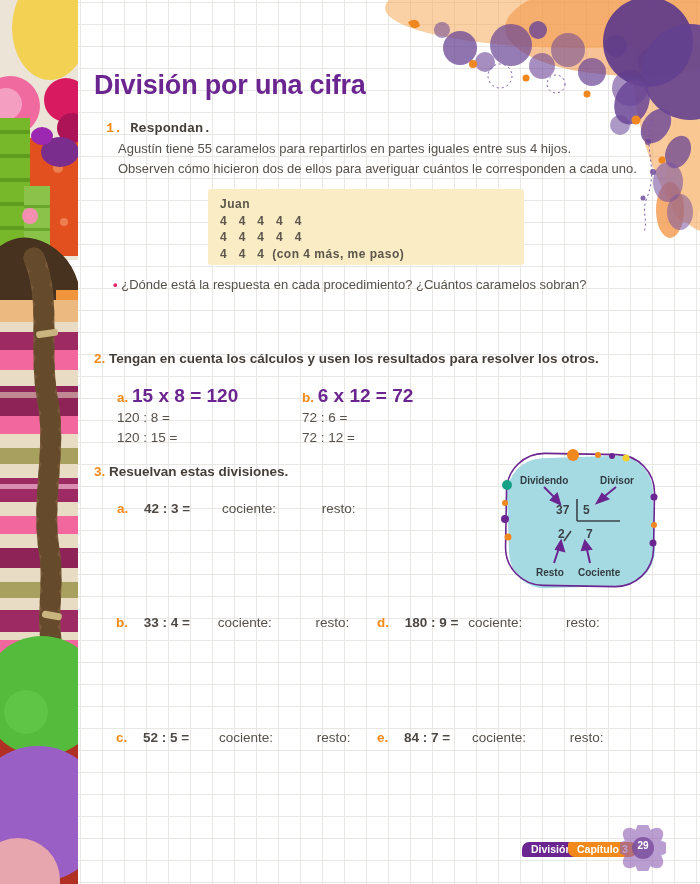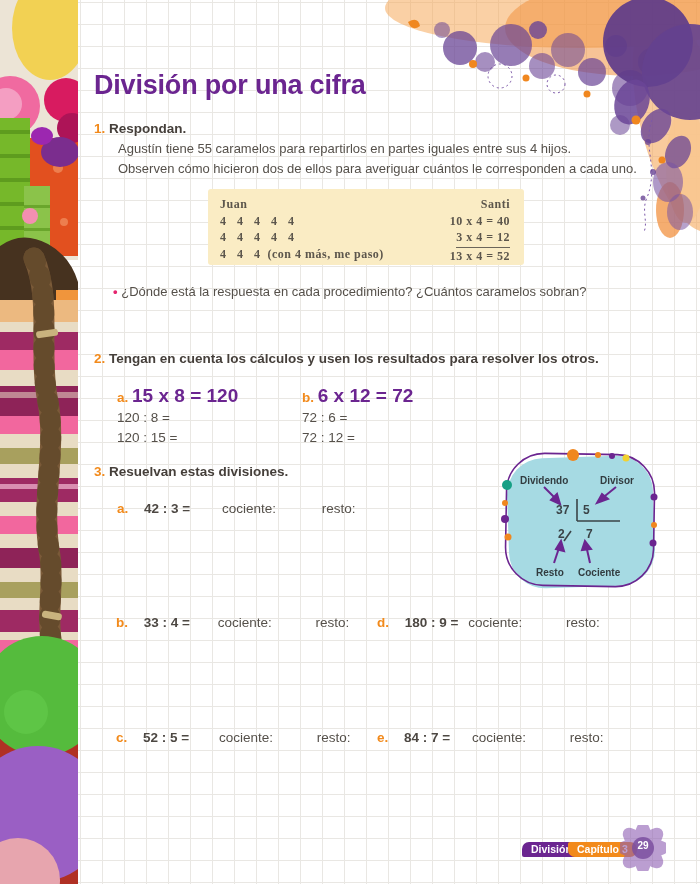--- a/index.html
+++ b/index.html
@@ -17,21 +17,21 @@
   .title{left:94px;top:70px;font-size:27px;font-weight:bold;color:#6b2590;letter-spacing:-0.2px;}
   
   .secnum{font-weight:bold;color:#f28a1b;}
   .sechead{font-weight:bold;color:#453f3a;font-size:13.5px;}
   .body-line{font-size:13px;color:#55504a;}
   
   .panel{left:208px;top:189px;width:316px;height:76px;background:#faecc4;border-radius:3px;
          display:flex;justify-content:space-between;padding:8px 14px 6px 12px;box-sizing:border-box;
          font-size:12px;color:#5c564c;font-weight:bold;letter-spacing:0.5px;}
   .panel .col{display:flex;flex-direction:column;gap:1px;line-height:15.5px;}
-  .panel .rows span{white-space:pre;font-weight:600;font-family:Liberation Serif, serif;}
+  .panel .rows span{white-space:pre;font-weight:600;}
   .santi{align-items:flex-end;text-align:right;}
   .santi .sum{border-bottom:1.4px solid #6b655a;padding-bottom:1px;}
   
   .bullet-dot{color:#e5256f;font-weight:bold;}
   
   .given{color:#6b2590;font-weight:bold;font-size:19px;}
   .ex-line{font-size:13.5px;color:#55504a;line-height:20px;}
   
   .exrow{font-size:13.5px;color:#55504a;}
   .exrow .lbl{color:#f28a1b;font-weight:bold;}
@@ -162,43 +162,37 @@
     <circle cx="42" cy="696" r="60" fill="#55bb3d"></circle>
     <circle cx="26" cy="712" r="22" fill="#63c94a" opacity="0.7"></circle>
     <rect x="0" y="816" width="28" height="44" fill="#1fa29b"></rect>
     <circle cx="4" cy="806" r="24" fill="#55bb3d"></circle>
     <circle cx="38" cy="814" r="68" fill="#9a5fc4"></circle>
     <circle cx="18" cy="880" r="42" fill="#e7a5ae"></circle>
   </svg>
 
   <div class="abs title">División por una cifra</div>
 
-  <div class="abs" style="left:94px;top:121px;font-size:13.5px;">
+  <div class="abs" style="left:106px;top:121px;font-size:13.5px;font-family:Liberation Mono, monospace;">
     <span class="secnum">1.</span>
     <span class="sechead">Respondan.</span>
   </div>
   <div class="abs body-line" style="left:118px;top:141px;">Agustín tiene 55 caramelos para repartirlos en partes iguales entre sus 4 hijos.</div>
   <div class="abs body-line" style="left:118px;top:161px;">Observen cómo hicieron dos de ellos para averiguar cuántos le corresponden a cada uno.</div>
 
   <div class="abs panel">
     <div class="col rows">
       <span>Juan</span>
       <span>4   4   4   4   4</span>
       <span>4   4   4   4   4</span>
       <span>4   4   4  (con 4 más, me paso)</span>
     </div>
-    <div class="col rows santi">
-      <span>Santi</span>
-      <span>10 x 4 = 40</span>
-      <span class="sum">3 x 4 = 12</span>
-      <span>13 x 4 = 52</span>
-    </div>
-  </div>
-
-  <div class="abs body-line" style="left:113px;top:284px;">
+  </div>
+
+  <div class="abs body-line" style="left:113px;top:277px;">
     <span class="bullet-dot">•</span>
     <span>¿Dónde está la respuesta en cada procedimiento? ¿Cuántos caramelos sobran?</span>
   </div>
 
   <div class="abs" style="left:94px;top:351px;font-size:13.5px;">
     <span class="secnum">2.</span>
     <span class="sechead">Tengan en cuenta los cálculos y usen los resultados para resolver los otros.</span>
   </div>
   <div class="abs" style="left:117px;top:386px;width:175px;">
     <div class="ex-line"><span class="secnum">a.</span>

